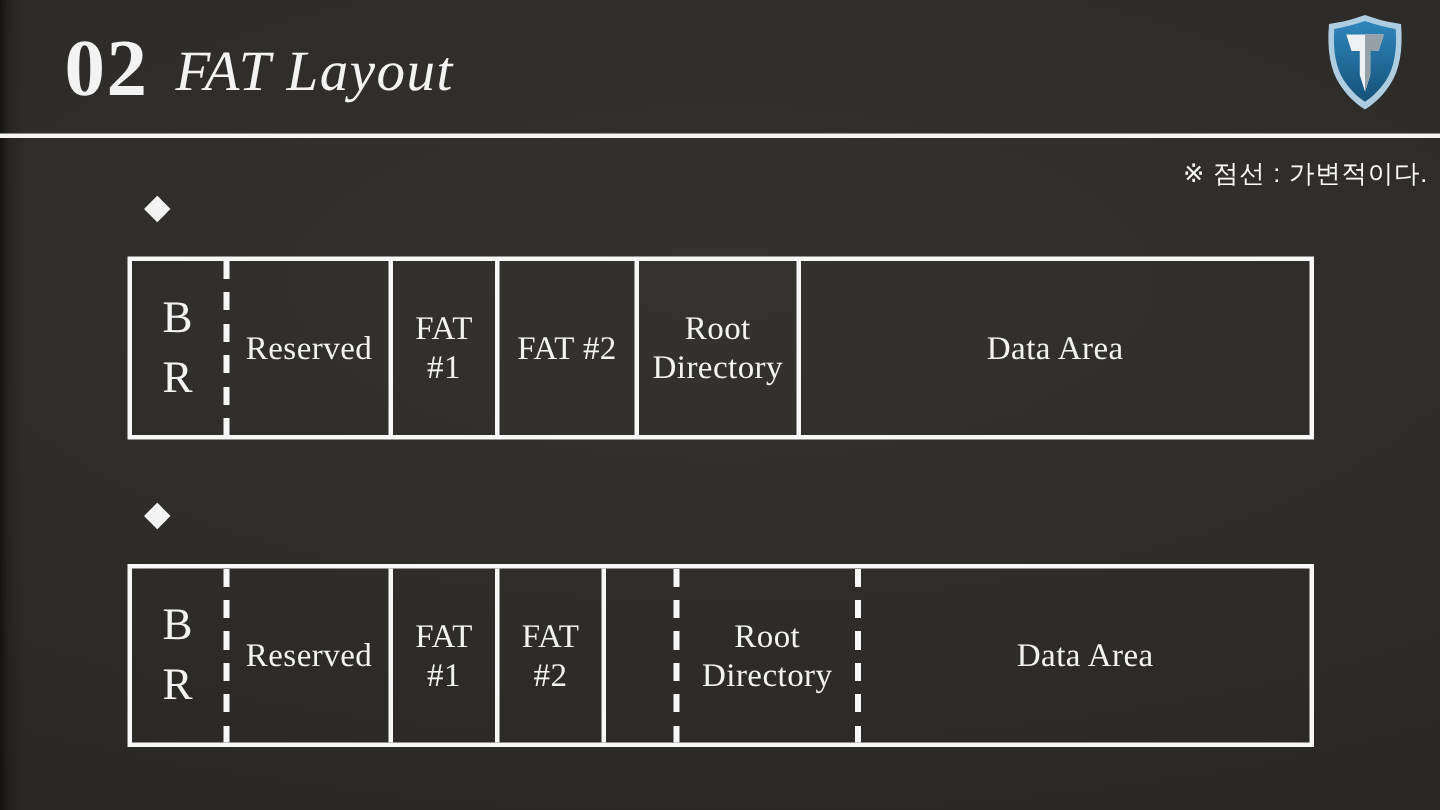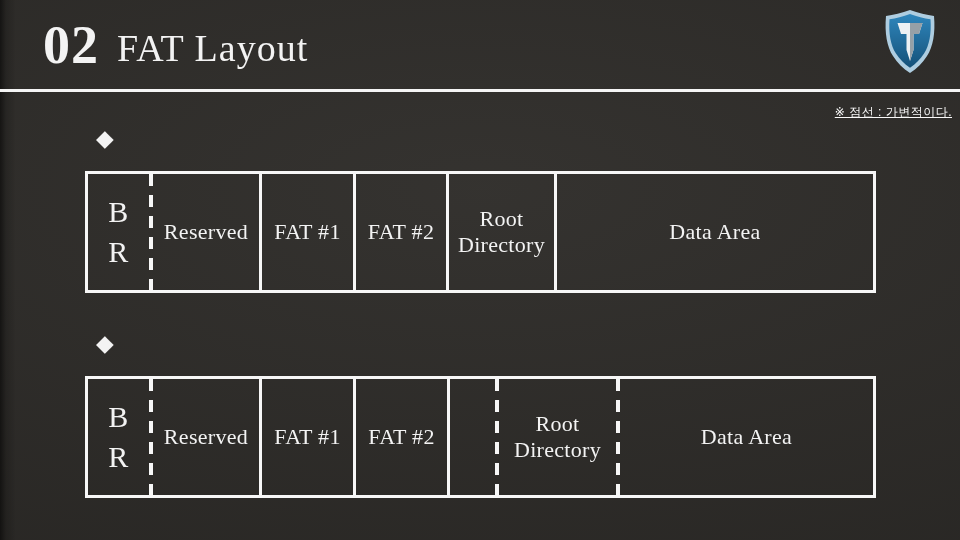--- a/index.html
+++ b/index.html
@@ -11,31 +11,31 @@
     background-image:
       linear-gradient(90deg, rgba(0,0,0,.55) 0px, rgba(0,0,0,.18) 6px, rgba(0,0,0,0) 16px),
       radial-gradient(130% 95% at 50% 35%, rgba(255,255,255,.03) 0%, rgba(0,0,0,.16) 100%);
   }
   .page-num {
     position:absolute; left:28px; top:18px;
     font-size:54px; font-weight:700; line-height:1; letter-spacing:1px;margin-left:15px;
   }
   .title {
     position:absolute; left:117px; top:28px;
-    font-size:38px; line-height:1.1; letter-spacing:1px;
+    font-size:38px; line-height:1.1; letter-spacing:1px;font-style:italic;
   }
   .rule {
     position:absolute; left:0; right:0; top:89px; height:3px;
     background:#f5f5f5;
   }
   .logo { position:absolute; left:883px; top:9px; width:54px; height:66px; }
   .note {
     position:absolute; right:8px; top:104px;
     font-family:"Liberation Sans","DejaVu Sans",sans-serif;
-    font-size:12px; letter-spacing:.5px; color:#fafafa;text-decoration:underline;
+    font-size:17px; letter-spacing:.5px; color:#fafafa;
   }
   .heading {
     position:absolute; left:96px; display:flex; align-items:center; gap:12px;
   }
   .heading .diamond { font-size:23px; line-height:1; transform:translateY(1px);
     font-family:"DejaVu Sans",sans-serif; }
   .heading .heading-text { font-size:28px; letter-spacing:.5px; }
   .h16 { top:126px; }
   .h32 { top:331px; }
 
@@ -52,21 +52,21 @@
     text-align:center; font-size:22px; line-height:1.2; letter-spacing:.3px;
     box-sizing:border-box; padding:2px;
   }
   .seg.br { font-size:30px; line-height:1.35; }
   .div-solid { width:3px; background:#f7f7f7; flex:0 0 auto; }
   .div-dash {
     width:4px; flex:0 0 auto;
     background:repeating-linear-gradient(180deg,#f7f7f7 0 12px, rgba(0,0,0,0) 12px 21px);
   }
   .w61{width:61px;flex:0 0 auto;} .w106{width:106px;flex:0 0 auto;}
-  .w88{width:91px;flex:0 0 auto;} .w90{width:90px;flex:0 0 auto;}
+  .w88{width:68px;flex:0 0 auto;} .w90{width:90px;flex:0 0 auto;}
   .w105{width:105px;flex:0 0 auto;} .w45{width:45px;flex:0 0 auto;}
   .w117{width:117px;flex:0 0 auto;} .grow{flex:1 1 auto;}
 </style>
 </head>
 <body>
 
 <div id="slide">
 
   <div class="page-num">02</div>
   <div class="title">FAT Layout</div>

